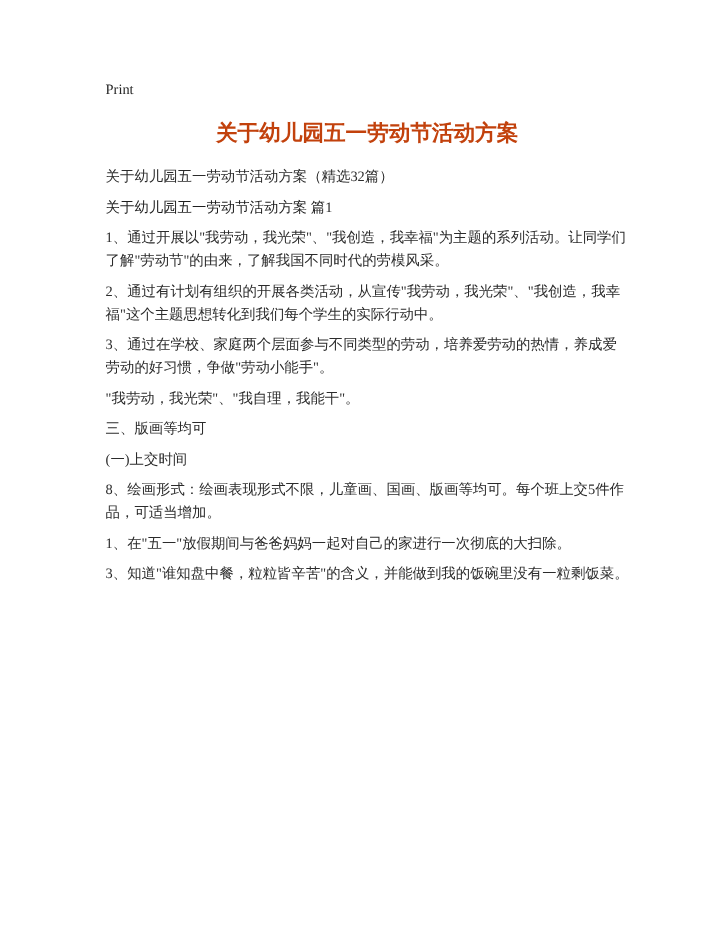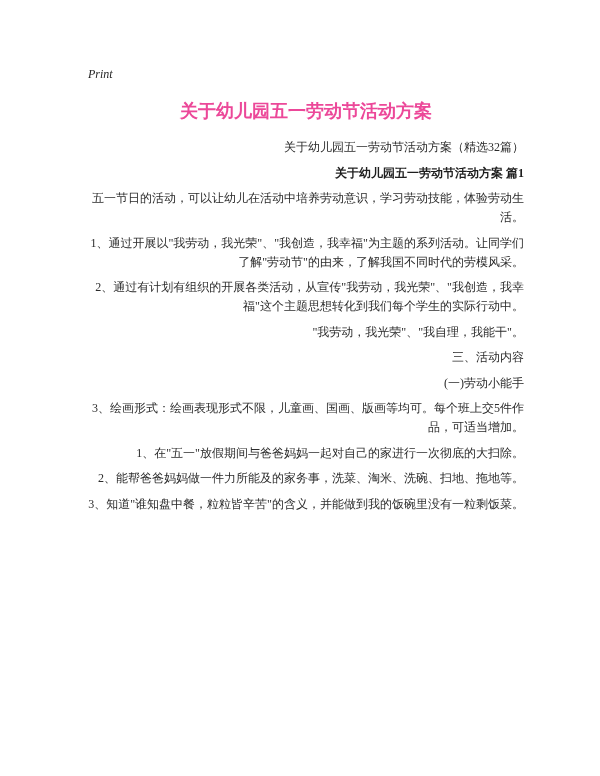--- a/index.html
+++ b/index.html
@@ -21,59 +21,56 @@
     padding: 67px 76px 0 88px;
   }
   .content {
     width: 436px;
   }
   .print-label {
     font-size: 12px;
     line-height: 15px;
     cursor: pointer;
     color: #262626;
-    font-style: italic;
   }
   .doc-title {
     font-size: 18px;
     font-weight: 700;
     text-align: center;
     line-height: 26px;
     margin: 16px 0 14px 0;
-    color: #ec4899;
+    color: #c2410c;
   }
   .para {
     font-size: 12px;
     line-height: 19px;
     margin: 0 0 6.5px 0;
     word-break: break-all;
     color: #2b2b2b;
-    text-align: right;
   }
   .para.bold {
-    font-weight: 700;
+    font-weight: 400;
     color: #1e1e1e;
   }
 </style>
 </head>
 <body>
 
 <div class="page">
   <div class="print-label">Print</div>
 
   <div class="content">
     <h1 class="doc-title">关于幼儿园五一劳动节活动方案</h1>
 
     <p class="para">关于幼儿园五一劳动节活动方案（精选32篇）</p>
 
     <p class="para bold">关于幼儿园五一劳动节活动方案 篇1</p>
-    <p class="para">五一节日的活动，可以让幼儿在活动中培养劳动意识，学习劳动技能，体验劳动生活。</p>
     <p class="para">1、通过开展以"我劳动，我光荣"、"我创造，我幸福"为主题的系列活动。让同学们了解"劳动节"的由来，了解我国不同时代的劳模风采。</p>
     <p class="para">2、通过有计划有组织的开展各类活动，从宣传"我劳动，我光荣"、"我创造，我幸福"这个主题思想转化到我们每个学生的实际行动中。</p>
+    <p class="para">3、通过在学校、家庭两个层面参与不同类型的劳动，培养爱劳动的热情，养成爱劳动的好习惯，争做"劳动小能手"。</p>
     <p class="para">"我劳动，我光荣"、"我自理，我能干"。</p>
-    <p class="para">三、活动内容</p>
-    <p class="para">(一)劳动小能手</p>
-    <p class="para">3、绘画形式：绘画表现形式不限，儿童画、国画、版画等均可。每个班上交5件作品，可适当增加。</p>
+    <p class="para">三、版画等均可</p>
+    <p class="para">(一)上交时间</p>
+    <p class="para">8、绘画形式：绘画表现形式不限，儿童画、国画、版画等均可。每个班上交5件作品，可适当增加。</p>
     <p class="para">1、在"五一"放假期间与爸爸妈妈一起对自己的家进行一次彻底的大扫除。</p>
-    <p class="para">2、能帮爸爸妈妈做一件力所能及的家务事，洗菜、淘米、洗碗、扫地、拖地等。</p>
     <p class="para">3、知道"谁知盘中餐，粒粒皆辛苦"的含义，并能做到我的饭碗里没有一粒剩饭菜。</p>
   </div>
 </div>
 
 </body></html>

